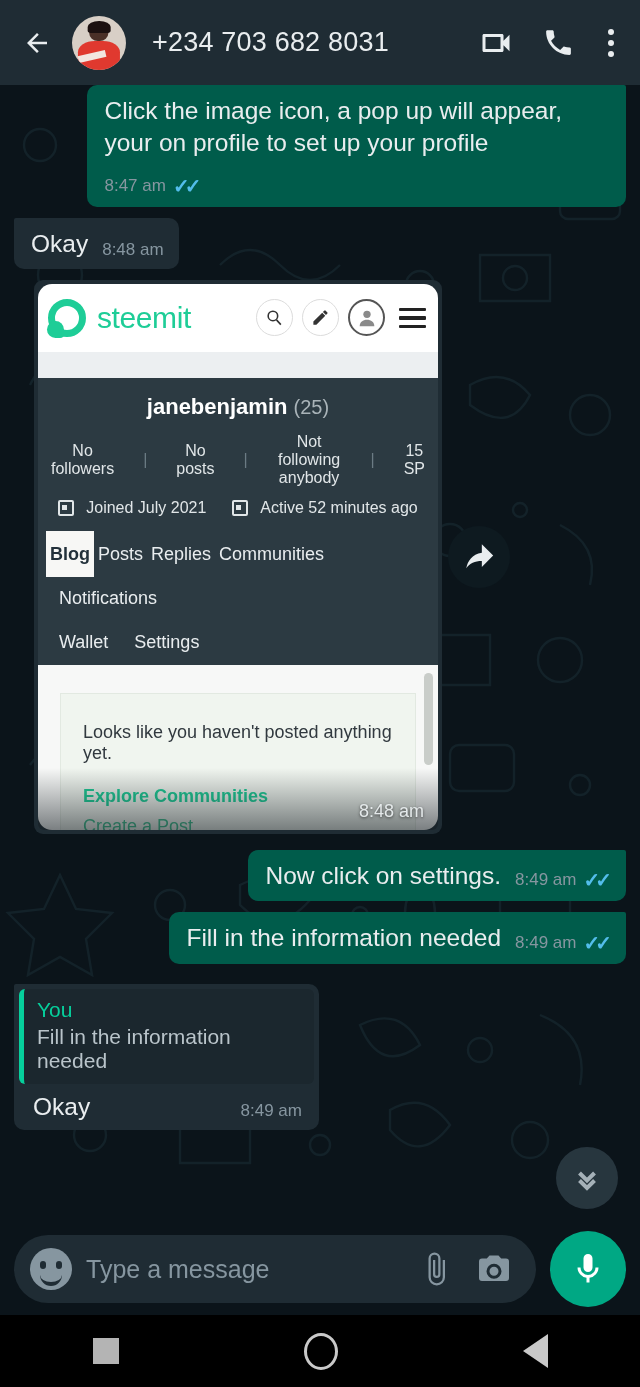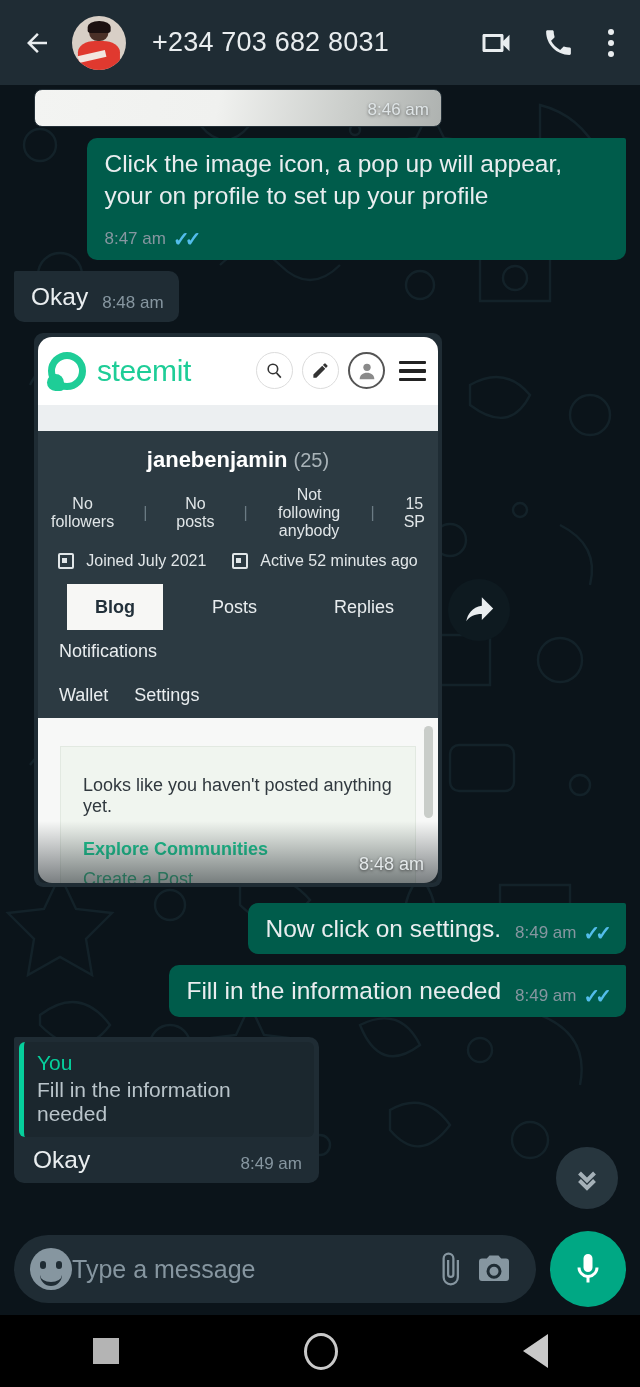--- a/index.html
+++ b/index.html
@@ -105,21 +105,21 @@
   .s-name .rep { color:#a9b3b8; font-weight:400; font-size:20px; }
   .s-stats { margin-top:13px; font-size:16px; color:#e1e6e8; display:flex; justify-content:center; align-items:center; gap:16px; }
   .s-stats span { padding:0 13px; }
   .s-stats .div { color:#6b7b84; padding:0; }
   .s-meta { margin-top:12px; font-size:16px; color:#e1e6e8; display:flex; justify-content:center; align-items:center; gap:26px; }
   .s-meta .it { display:flex; align-items:center; gap:12px; }
   .cal { width:16px; height:16px; border:2px solid #e1e6e8; border-radius:2px; position:relative; display:block; }
   .cal:before { content:""; position:absolute; left:2px; top:3px; width:5px; height:5px; background:#e1e6e8; }
   .steem-tabs { background:#2c3a42; padding:0 0 0 0; }
   .tabrow { display:flex; align-items:center; padding:0 8px; height:46px; }
-  .tabrow .tab { font-size:18px; color:#e9edef; padding:0 28px; line-height:46px;margin-left:21px; }
+  .tabrow .tab { font-size:18px; color:#e9edef; padding:0 4px; line-height:46px; }
   .tabrow .tab.active { background:#f7f7f5; color:#22303a; font-weight:600; }
   .tabrow2 { height:44px; display:flex; align-items:center; padding:0 8px; }
   .tabrow2 .tab { font-size:18px; color:#e9edef; padding:0 13px; }
   .steem-body { background:#f7f8f7; padding:28px 22px 0; height:165px; position:relative; }
   .empty-card { background:#f0f5ef; border:1px solid #e2e9e1; padding:28px 22px 18px; }
   .empty-card .line1 { font-size:18px; color:#31393f; }
   .empty-card .lnk { font-size:18px; color:#1ecd97; font-weight:700; margin-top:22px; }
   .empty-card .lnk2 { font-size:18px; color:#3fbf8f; margin-top:9px; }
   .scrollbar { position:absolute; right:5px; top:8px; width:9px; height:92px; background:#c9cdc9; border-radius:5px; }
   .img-fade { position:absolute; left:4px; right:4px; bottom:4px; height:62px; border-radius:0 0 6px 6px;
@@ -137,21 +137,21 @@
   .quote .qtxt { color:#b9c4ca; font-size:21px; margin-top:3px; }
   .reply-body { display:flex; align-items:flex-end; justify-content:space-between; padding:9px 12px 9px 14px; }
   .reply-body .t { color:#e9edef; font-size:24.5px; }
 
   .scrolldown { position:absolute; right:22px; bottom:14px; width:62px; height:62px; border-radius:50%;
                 background:#2a3942; display:flex; align-items:center; justify-content:center; z-index:5; opacity:.92;}
   .scrolldown svg { width:30px; height:30px; stroke:#b3bfc6; fill:none; stroke-width:3.2; }
 
   
   .inputbar { flex:0 0 92px; background:#0b141a; display:flex; align-items:center; padding:0 14px; gap:14px; position:relative; }
-  .input-pill { flex:1; height:68px; background:#1f2c34; border-radius:34px; display:flex; align-items:center; padding:0 20px 0 16px; }
+  .input-pill { flex:1; height:68px; background:#1f2c34; border-radius:34px; display:flex; align-items:center; padding:0 20px 0 16px; gap:14px; }
   .emoji-ic { width:42px; height:42px; border-radius:50%; background:#8696a0; position:relative; flex:0 0 42px; }
   .emoji-ic:before { content:""; position:absolute; left:10px; top:13px; width:6px; height:8px; background:#1f2c34; border-radius:3px;
                      box-shadow:16px 0 0 #1f2c34; }
   .emoji-ic:after { content:""; position:absolute; left:10px; top:24px; width:22px; height:10px; border-bottom:4px solid #1f2c34;
                     border-radius:0 0 14px 14px; }
   .ph { flex:1; color:#8696a0; font-size:25px; }
   .clip, .cam { width:44px; height:44px; display:flex; align-items:center; justify-content:center; }
   .clip svg, .cam svg { fill:#8696a0; }
   .mic-btn { width:76px; height:76px; border-radius:50%; background:#00a884; display:flex; align-items:center; justify-content:center; flex:0 0 76px; }
   .mic-btn svg { width:36px; height:36px; fill:#fff; }
@@ -259,25 +259,20 @@
         <circle cx="90" cy="1050" r="16"></circle>
         <path d="M180 1030 h70 v48 h-70z"></path>
         <circle cx="320" cy="1060" r="10"></circle>
         <path d="M390 1025 q35 -20 60 15 q-30 40 -60 5z"></path>
         <circle cx="530" cy="1055" r="18"></circle>
       </g>
     </svg>
 
     <div class="msgs">
 
-      <div class="row in" style="margin-top:4px;">
-        <div class="img-bubble-top">
-          <span class="tstamp">8:46 am</span>
-        </div>
-      </div>
 
       <div class="row out">
         <div class="bubble out" style="max-width:88%;">
           <div class="inline-wrap">
             <span class="t">Click the image icon, a pop up will appear, your on profile to set up your profile</span>
             <span class="meta">
               <span>8:47 am</span>
               <span class="ticks">✓✓</span>
             </span>
           </div>

